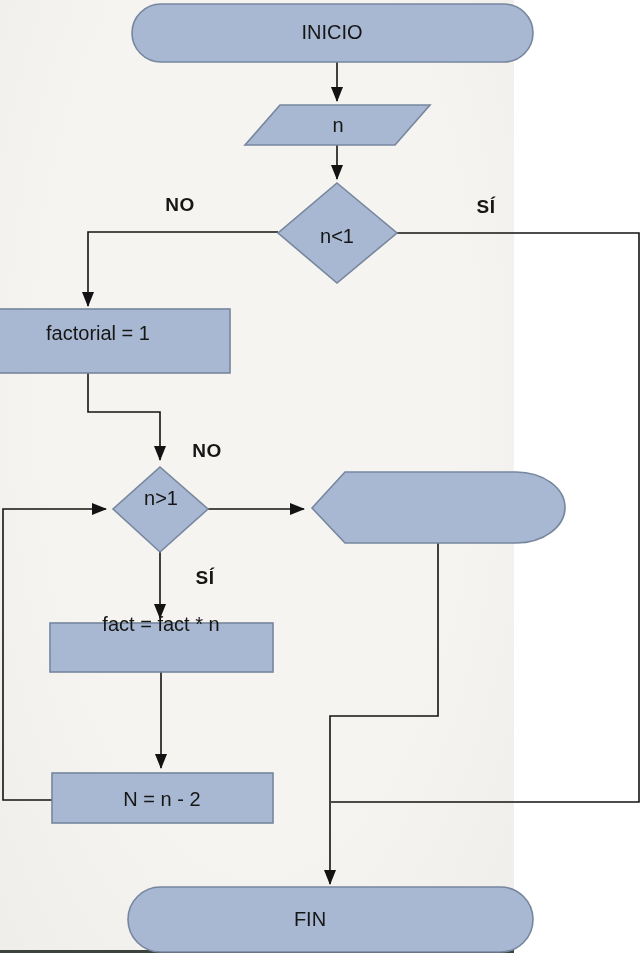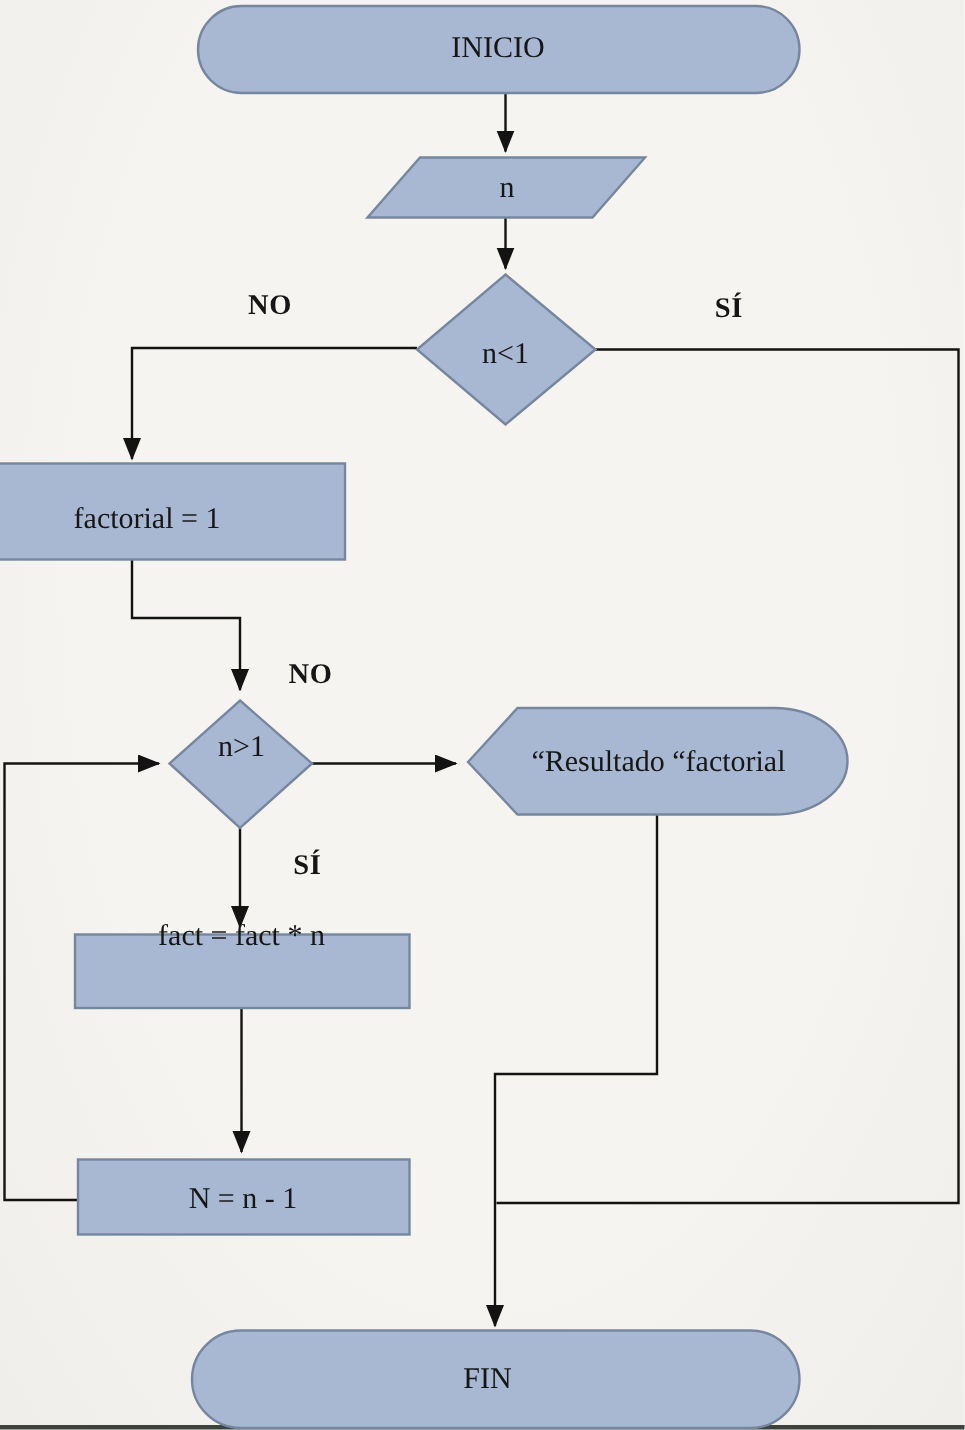--- a/index.html
+++ b/index.html
@@ -2,25 +2,24 @@
 <html style="--shape-fill: #a8b8d2; --shape-border: #76869e; --connector: #131313; --background: #f5f4f0; --text: #161616;"><head>
 <meta charset="utf-8">
 <style>
   html,body{margin:0;padding:0;}
   body{
     width:643px;height:953px;overflow:hidden;
     font-family:"Liberation Sans", sans-serif;
     background:#ffffff;
   }
   .stage{
-    position:relative;width:643px;height:953px;
+    position:relative;width:514px;height:953px;
     background:radial-gradient(ellipse at 50% 40%, var(--background, #f5f4f0) 55%, #efeeea 100%);
     border-bottom:3px solid #3c423c;
     box-sizing:border-box;
-    font-family:Liberation Serif, serif;
   }
   svg{position:absolute;left:0;top:0;display:block;}
   .shape{
     fill:var(--shape-fill,#a8b8d2);
     stroke:var(--shape-border,#76869e);
     stroke-width:1.6;
   }
   .conn{
     fill:none;
     stroke:var(--connector,#131313);
@@ -74,25 +73,24 @@
       <path class="shape" d="M312,508 L345,472 L516,472 A49,35.5 0 0 1 516,543 L345,543 Z"></path>
       <rect class="shape" x="50" y="623" width="223" height="49"></rect>
       <rect class="shape" x="52" y="773" width="221" height="50"></rect>
       <rect class="shape" x="128" y="887" width="405" height="65" rx="32.5" ry="32.5"></rect>
     </g>
   </svg>
 
   <div class="lbl" style="left:332px;top:32px">INICIO</div>
   <div class="lbl" style="left:338px;top:125px">n</div>
   <div class="lbl" style="left:337px;top:236px">n&lt;1</div>
-  <div class="lbl" style="left:98px;top:346px">factorial = 1</div>
+  <div class="lbl" style="left:98px;top:333px">factorial = 1</div>
   <div class="lbl" style="left:161px;top:498px">n&gt;1</div>
-  <div class="lbl" style="left:439px;top:508px">“Resultado “factorial</div>
   <div class="lbl" style="left:161px;top:624px">fact = fact * n</div>
-  <div class="lbl" style="left:162px;top:799px">N = n - 1</div>
-  <div class="lbl" style="left:325px;top:919px">FIN</div>
+  <div class="lbl" style="left:162px;top:799px">N = n - 2</div>
+  <div class="lbl" style="left:310px;top:919px">FIN</div>
 
   <div class="lbl branch" style="left:180px;top:204px">NO</div>
   <div class="lbl branch" style="left:486px;top:206px">SÍ</div>
   <div class="lbl branch" style="left:207px;top:450px">NO</div>
   <div class="lbl branch" style="left:205px;top:577px">SÍ</div>
 
 </div>
 
 </body></html>

